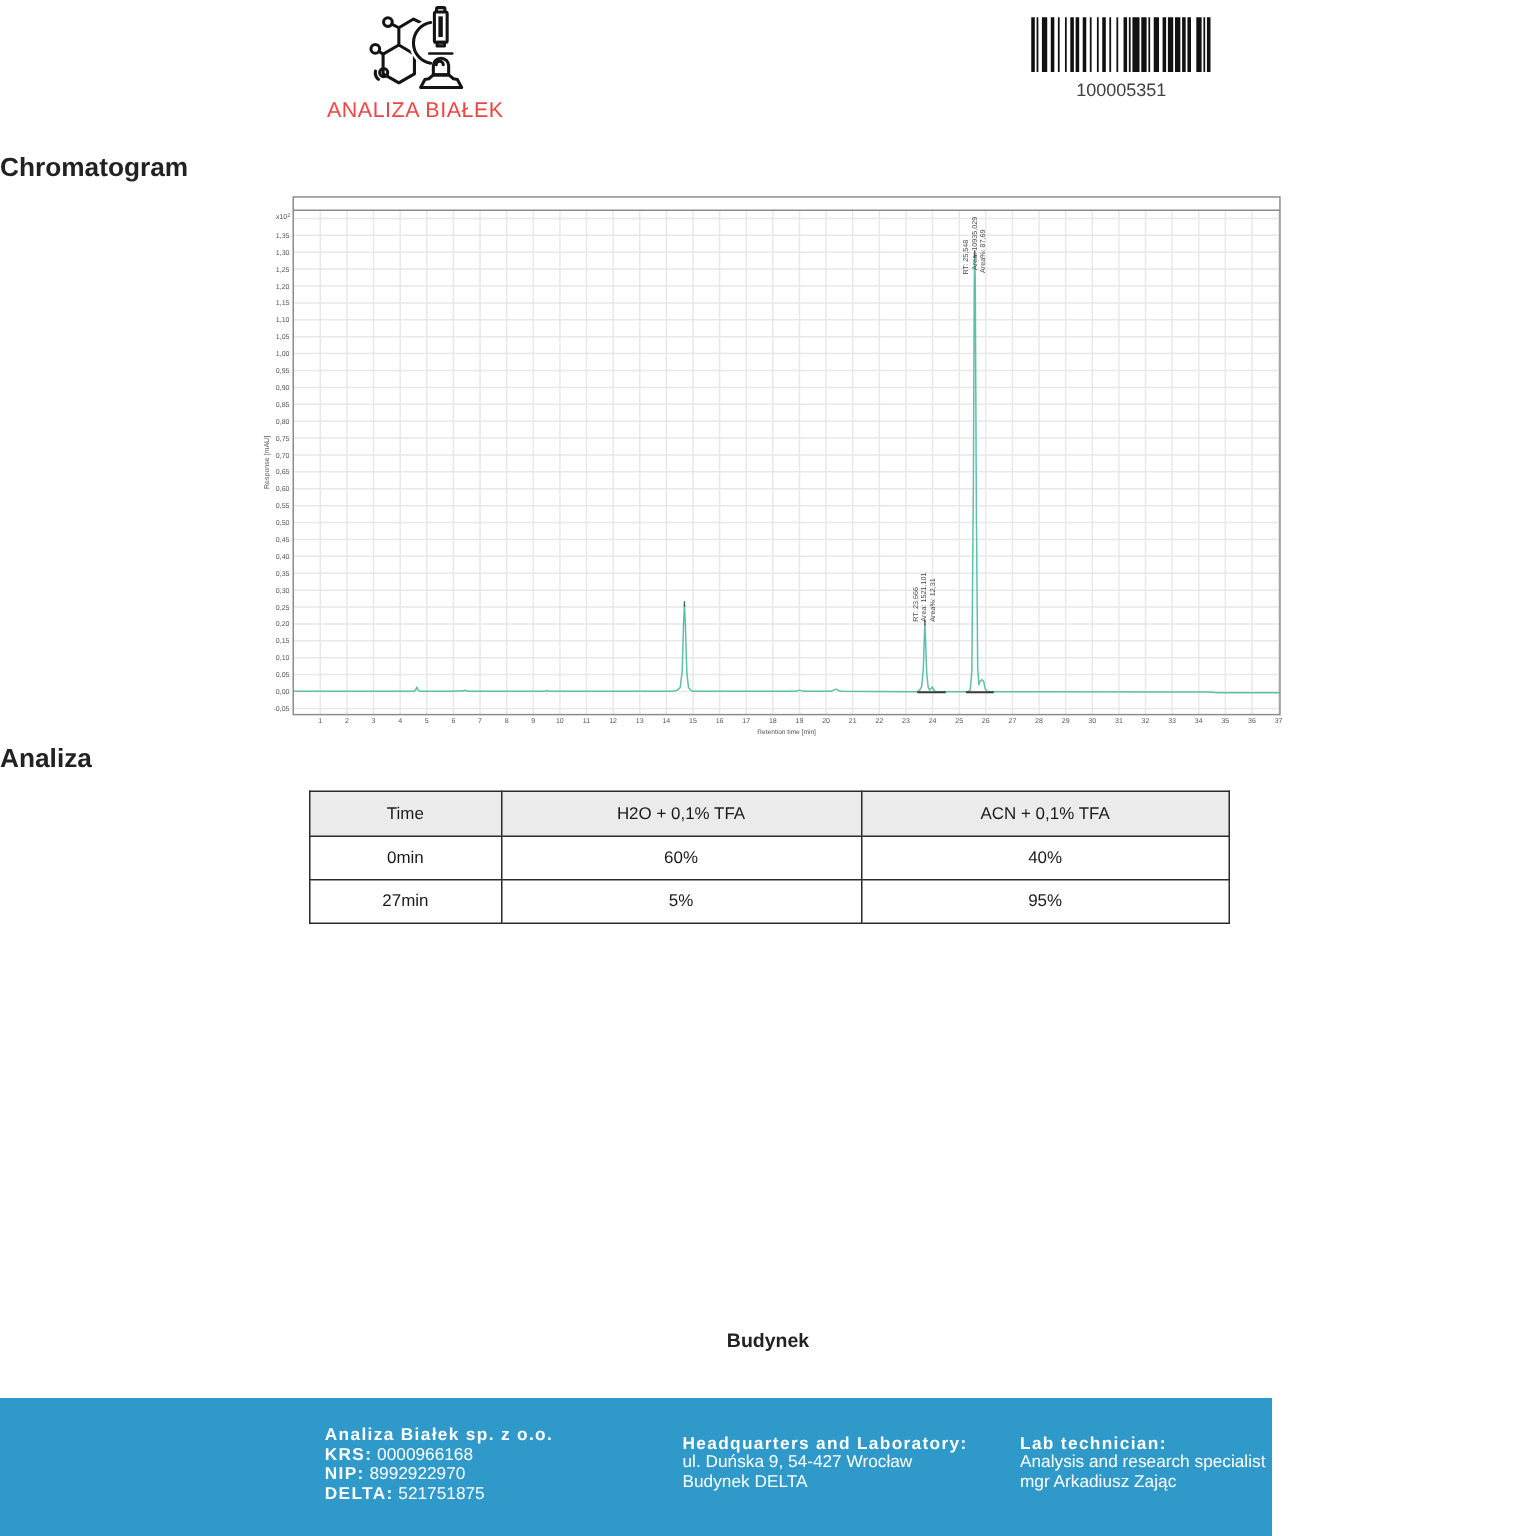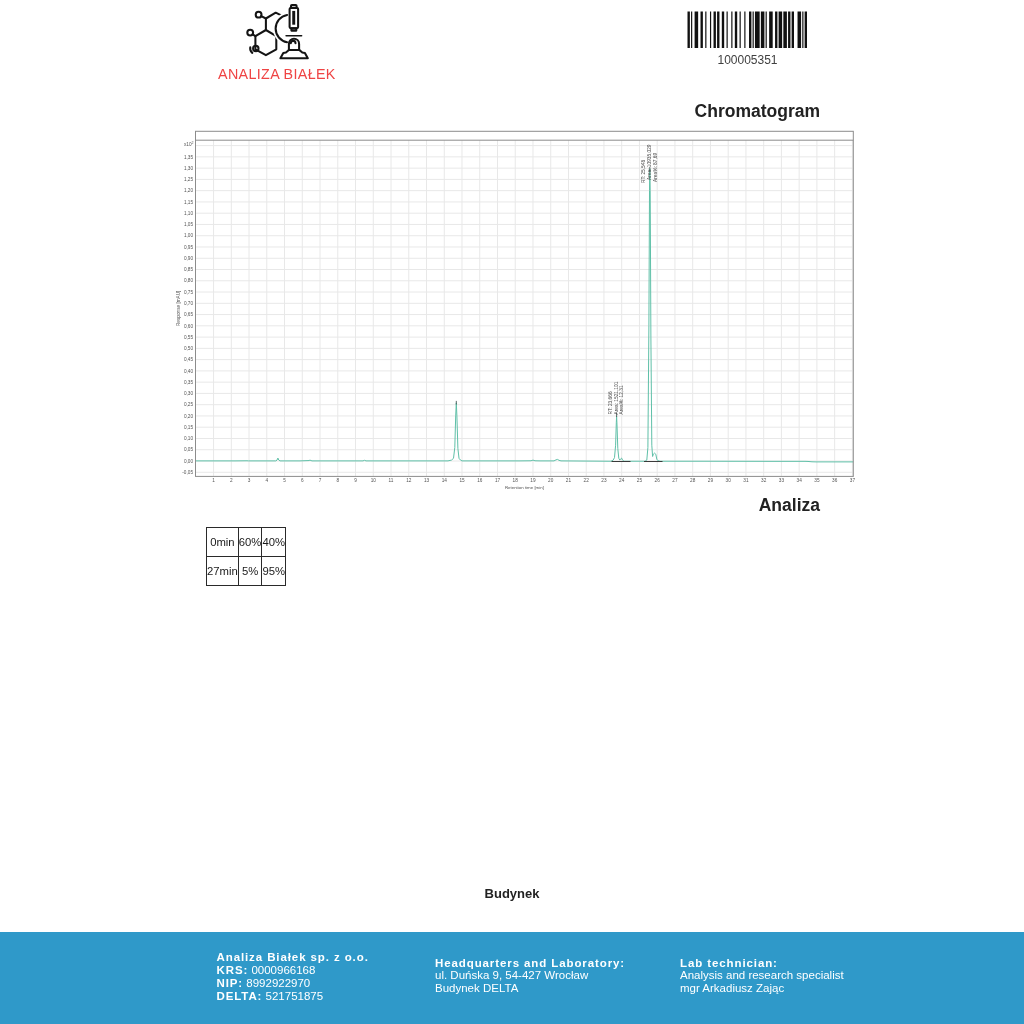--- a/index.html
+++ b/index.html
@@ -1,21 +1,21 @@
 <!DOCTYPE html>
 <html><head><meta charset="utf-8"><title>Report</title>
 <style>
 *{margin:0;padding:0;box-sizing:border-box}
 html,body{width:1024px;height:1024px;background:#fff;font-family:"Liberation Sans",sans-serif;position:relative;overflow:hidden}
 .abs{position:absolute}
-.title{font-weight:bold;font-size:17.5px;color:#222;width:820px;text-align:right}
+.title{font-weight:bold;font-size:17.5px;color:#222;width:820px;text-align:left}
 table{position:absolute;left:206px;top:527px;border-collapse:collapse;table-layout:fixed}
 td{border:1.2px solid #2a2a2a;text-align:center;vertical-align:middle;font-size:11.3px;color:#1a1a1a;height:29px}
 tr.hd td{background:#ebebeb;height:30px}
-.footer{position:absolute;left:0;top:932px;width:1024px;height:92px;background:#2f99c9;color:#fff}
+.footer{position:absolute;left:0;top:932px;width:848px;height:92px;background:#2f99c9;color:#fff}
 .fc{position:absolute;font-size:11.5px;line-height:12.9px}
 .fc b{font-weight:bold;letter-spacing:0.9px}
 </style></head>
 <body>
 <svg style="position:absolute;left:0;top:0" width="360" height="90" viewBox="0 0 360 90">
 <g fill="none" stroke="#141414" stroke-width="2.05" stroke-linecap="round" stroke-linejoin="round">
 <circle cx="258.6" cy="14.7" r="2.9"></circle>
 <path d="M261.2 16.1 L265.9 18.5 L265.9 30.0 M265.9 18.5 L275.7 12.7 L282.2 15.9"></path>
 <path d="M265.9 30 L276.3 36.2 L276.3 49.3 L265.9 55.2 L255.4 49.3 L255.4 36.1 Z"></path>
 <circle cx="250.2" cy="32.6" r="2.9"></circle>
@@ -147,20 +147,25 @@
     <text transform="translate(611.9,414.5) rotate(-90)" font-size="4.8" fill="#4a4a4a" style="font-family:&quot;Liberation Sans&quot;,sans-serif">RT: 23,666</text>
     <text transform="translate(617.6,414.5) rotate(-90)" font-size="4.8" fill="#4a4a4a" style="font-family:&quot;Liberation Sans&quot;,sans-serif">Area: 1521,101</text>
     <text transform="translate(623.3,414.5) rotate(-90)" font-size="4.8" fill="#4a4a4a" style="font-family:&quot;Liberation Sans&quot;,sans-serif">Area%: 12,31</text>
     <text transform="translate(645.3,183) rotate(-90)" font-size="4.8" fill="#4a4a4a" style="font-family:&quot;Liberation Sans&quot;,sans-serif">RT: 25,548</text>
     <text transform="translate(651.0,180) rotate(-90)" font-size="4.8" fill="#4a4a4a" style="font-family:&quot;Liberation Sans&quot;,sans-serif">Area: 10935,029</text>
     <text transform="translate(656.7,182) rotate(-90)" font-size="4.8" fill="#4a4a4a" style="font-family:&quot;Liberation Sans&quot;,sans-serif">Area%: 87,69</text>
   </svg>
 <div class="abs title" style="top:495px">Analiza</div>
 <table>
 <tbody>
+      <tr class="hd">
+        <td style="width:127.5px">Time</td>
+        <td style="width:240px">H2O + 0,1% TFA</td>
+        <td style="width:245.5px">ACN + 0,1% TFA</td>
+      </tr>
 <tr>
         <td>0min</td>
         <td>60%</td>
         <td>40%</td>
       </tr>
 <tr>
         <td>27min</td>
         <td>5%</td>
         <td>95%</td>
       </tr>
@@ -168,21 +173,21 @@
   </table>
 <div class="abs" style="top:886px;width:1024px;text-align:center;font-weight:bold;font-size:13px;color:#222">Budynek</div>
 <div class="abs" style="top:952px;width:1024px;text-align:center;font-size:12px;color:#be185d">T5B34XDV</div>
 <div class="footer">
 <div class="fc" style="left:216.5px;top:19px;line-height:13px">
 <b>Analiza Białek sp. z o.o.</b><br>
 <b>KRS:</b> 0000966168<br>
 <b>NIP:</b> 8992922970<br>
 <b>DELTA:</b> 521751875
 </div>
-<div class="fc" style="left:435px;top:24.5px">
+<div class="fc" style="left:455px;top:24.5px">
 <b>Headquarters and Laboratory:</b><br>
 ul. Duńska 9, 54-427 Wrocław<br>
 Budynek DELTA
 </div>
 <div class="fc" style="left:680px;top:24.5px">
 <b>Lab technician:</b><br>
 Analysis and research specialist<br>
 mgr Arkadiusz Zając
 </div>
 </div>

